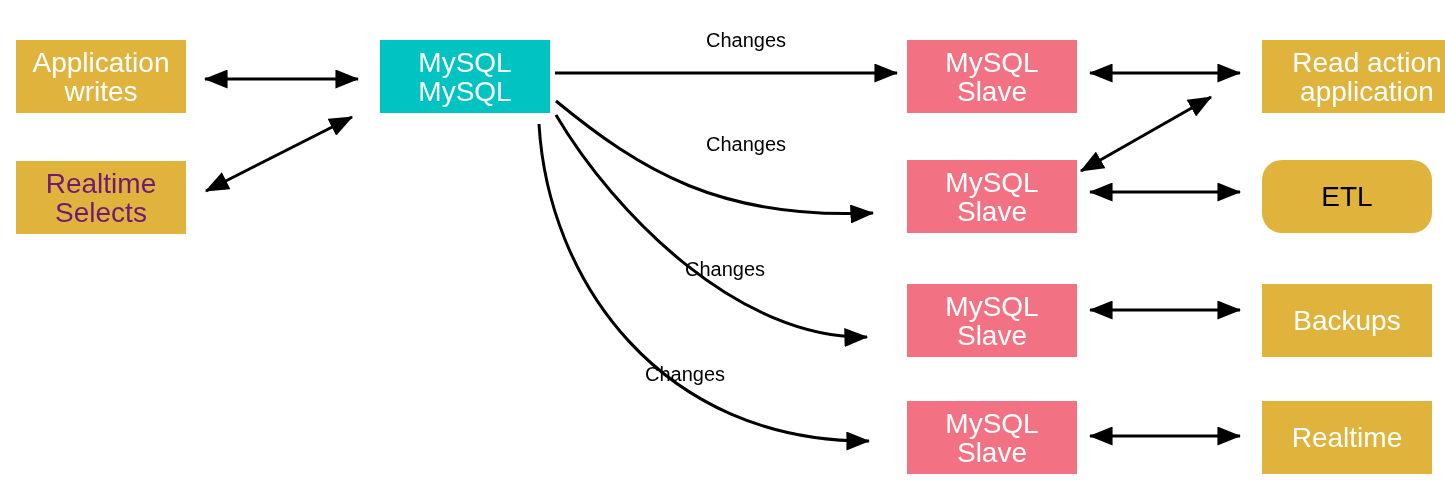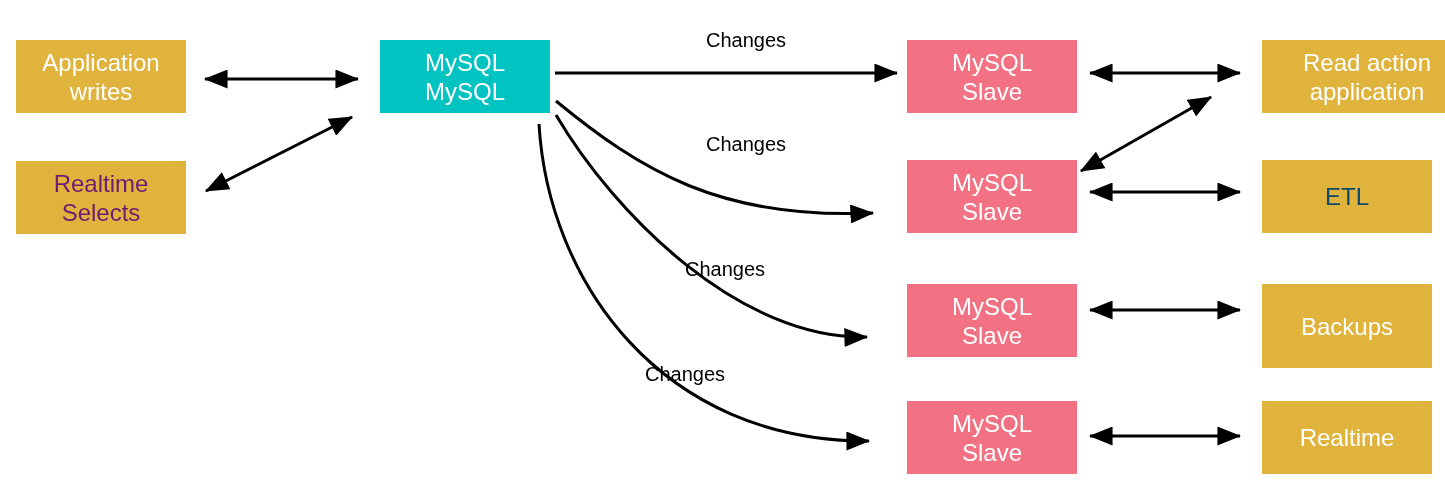--- a/index.html
+++ b/index.html
@@ -28,21 +28,21 @@
     stroke-width: 3;
   }
   .node {
     position: absolute;
     display: flex;
     flex-direction: column;
     align-items: center;
     justify-content: center;
     text-align: center;
     color: #ffffff;
-    font-size: 24px;
+    font-size: 28px;
     line-height: 29px;
   }
   .edge-label {
     position: absolute;
     transform: translate(-50%, -50%);
     font-size: 20px;
     color: #000000;
     white-space: nowrap;
   }
 </style>
@@ -99,24 +99,24 @@
         <span>Slave</span>
       </div>
       <div class="node" style="left: 907px; top: 401px; width: 170px; height: 73px; background: rgb(242, 114, 131); color: rgb(255, 255, 255);">
         <span>MySQL</span>
         <span>Slave</span>
       </div>
       <div class="node" style="left: 1262px; top: 40px; width: 170px; height: 73px; background: rgb(223, 179, 60); color: rgb(255, 255, 255); padding-left: 20px;">
         <span>Read action</span>
         <span>application</span>
       </div>
-      <div class="node" style="left: 1262px; top: 160px; width: 170px; height: 73px; background: rgb(223, 179, 60); color: #0c4a6e;">
+      <div class="node" style="left: 1262px; top: 160px; width: 170px; height: 73px; background: rgb(223, 179, 60); color: #000000; border-radius: 20px;">
         <span>ETL</span>
       </div>
-      <div class="node" style="left: 1262px; top: 284px; width: 170px; height: 84px; background: rgb(223, 179, 60); color: rgb(255, 255, 255);">
+      <div class="node" style="left: 1262px; top: 284px; width: 170px; height: 73px; background: rgb(223, 179, 60); color: rgb(255, 255, 255);">
         <span>Backups</span>
       </div>
       <div class="node" style="left: 1262px; top: 401px; width: 170px; height: 73px; background: rgb(223, 179, 60); color: rgb(255, 255, 255);">
         <span>Realtime</span>
       </div>
     </div>
   <div id="labels-layer">
       <div class="edge-label" style="left: 746px; top: 40px; color: rgb(0, 0, 0);">Changes</div>
       <div class="edge-label" style="left: 746px; top: 144px; color: rgb(0, 0, 0);">Changes</div>
       <div class="edge-label" style="left: 725px; top: 269px; color: rgb(0, 0, 0);">Changes</div>

